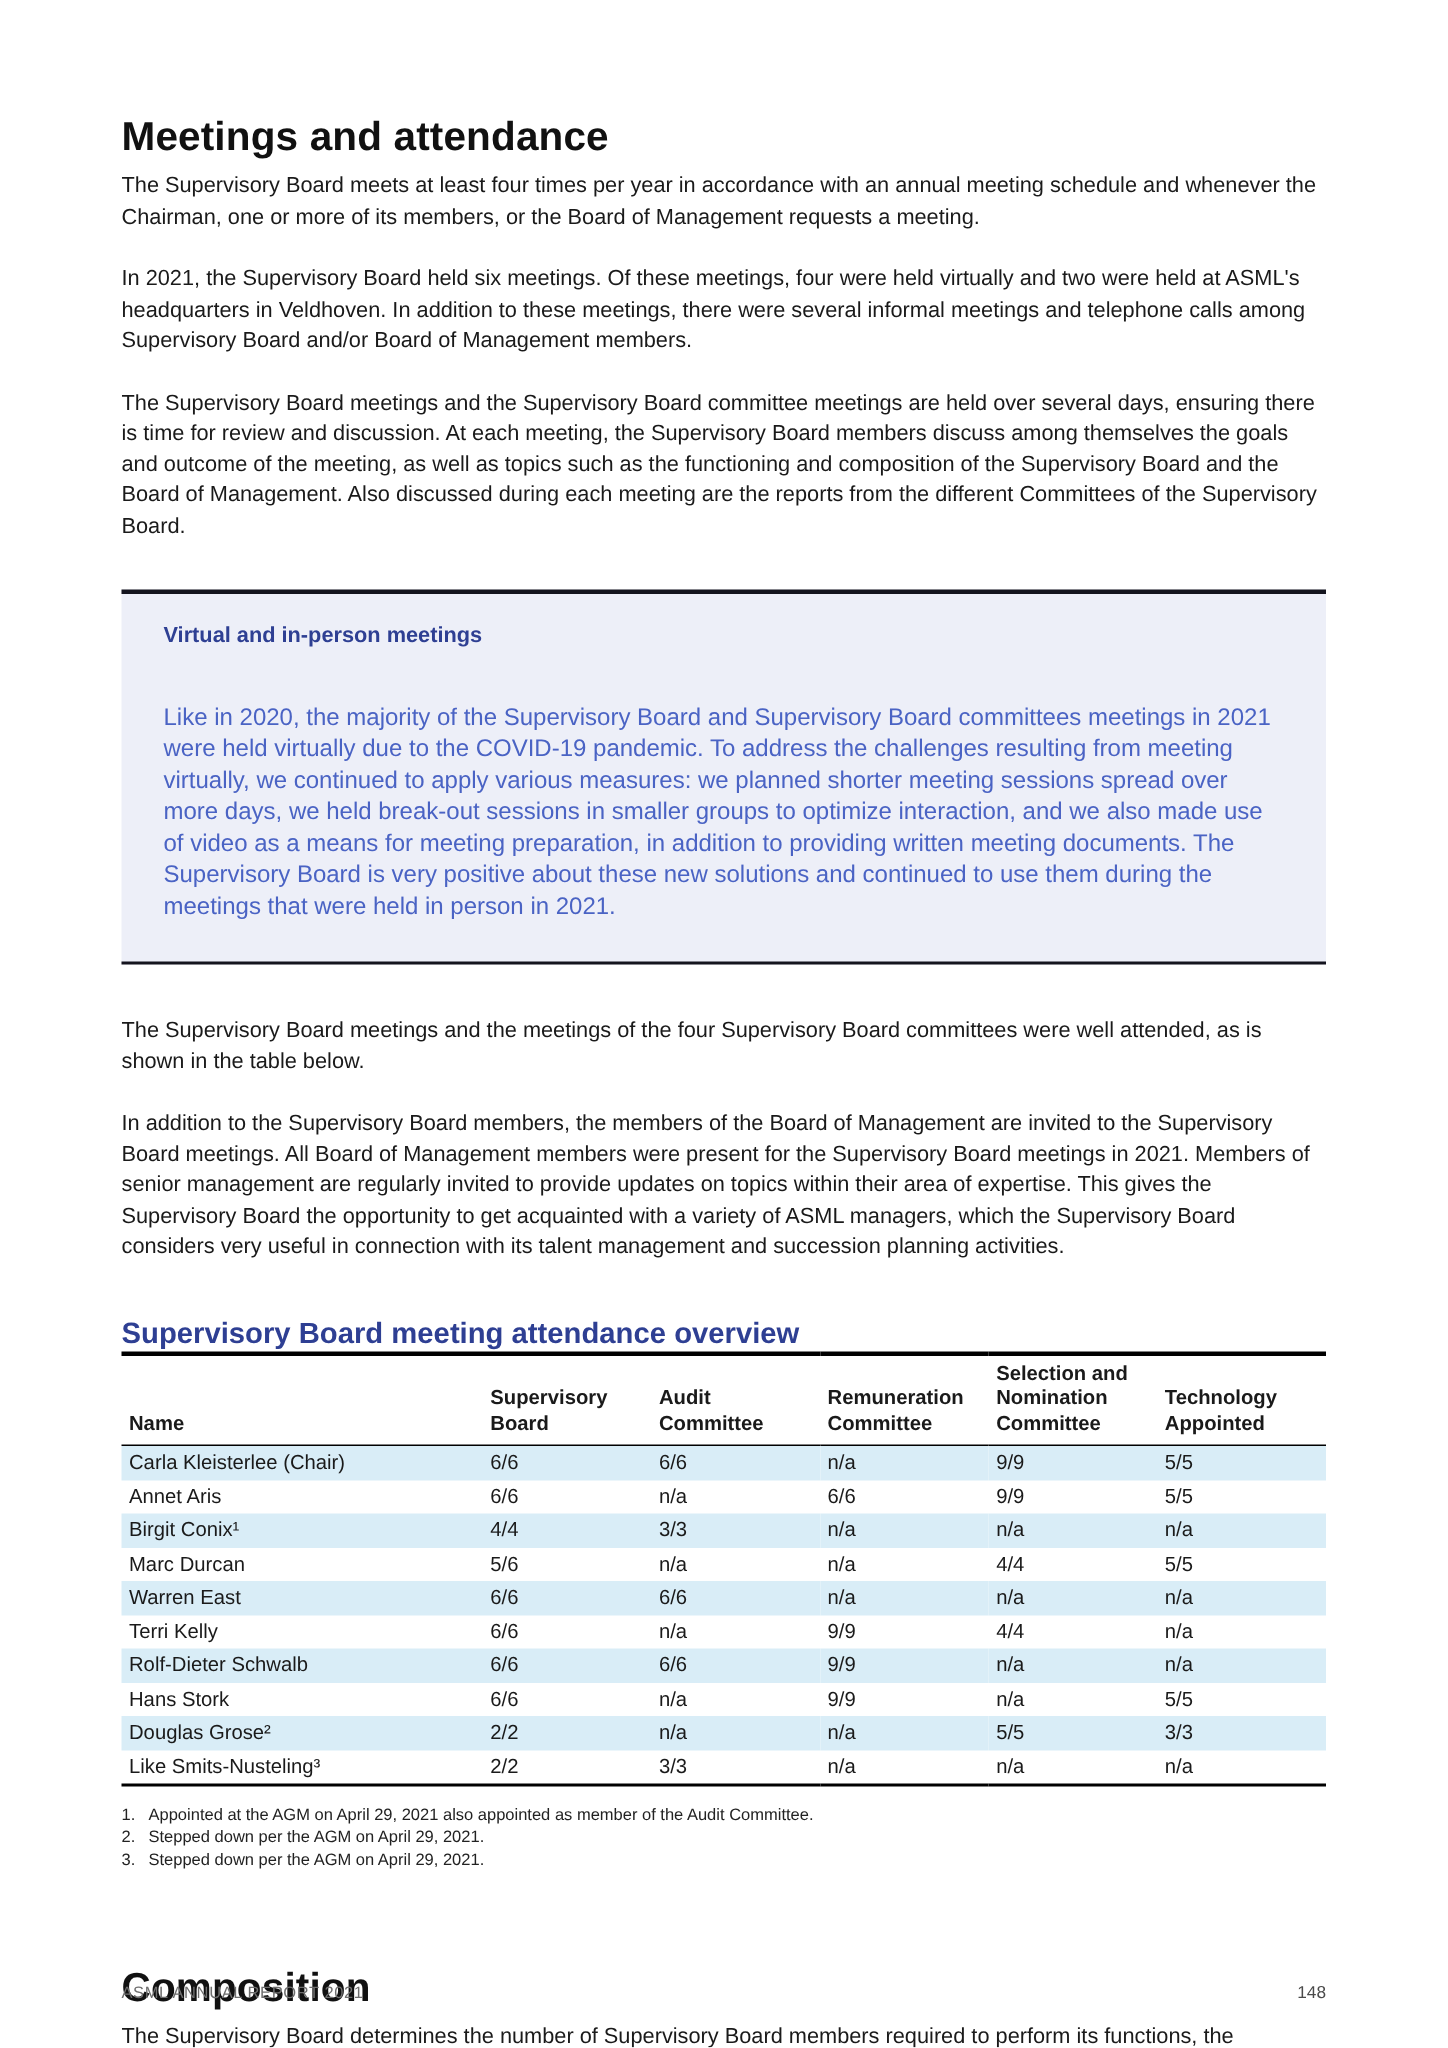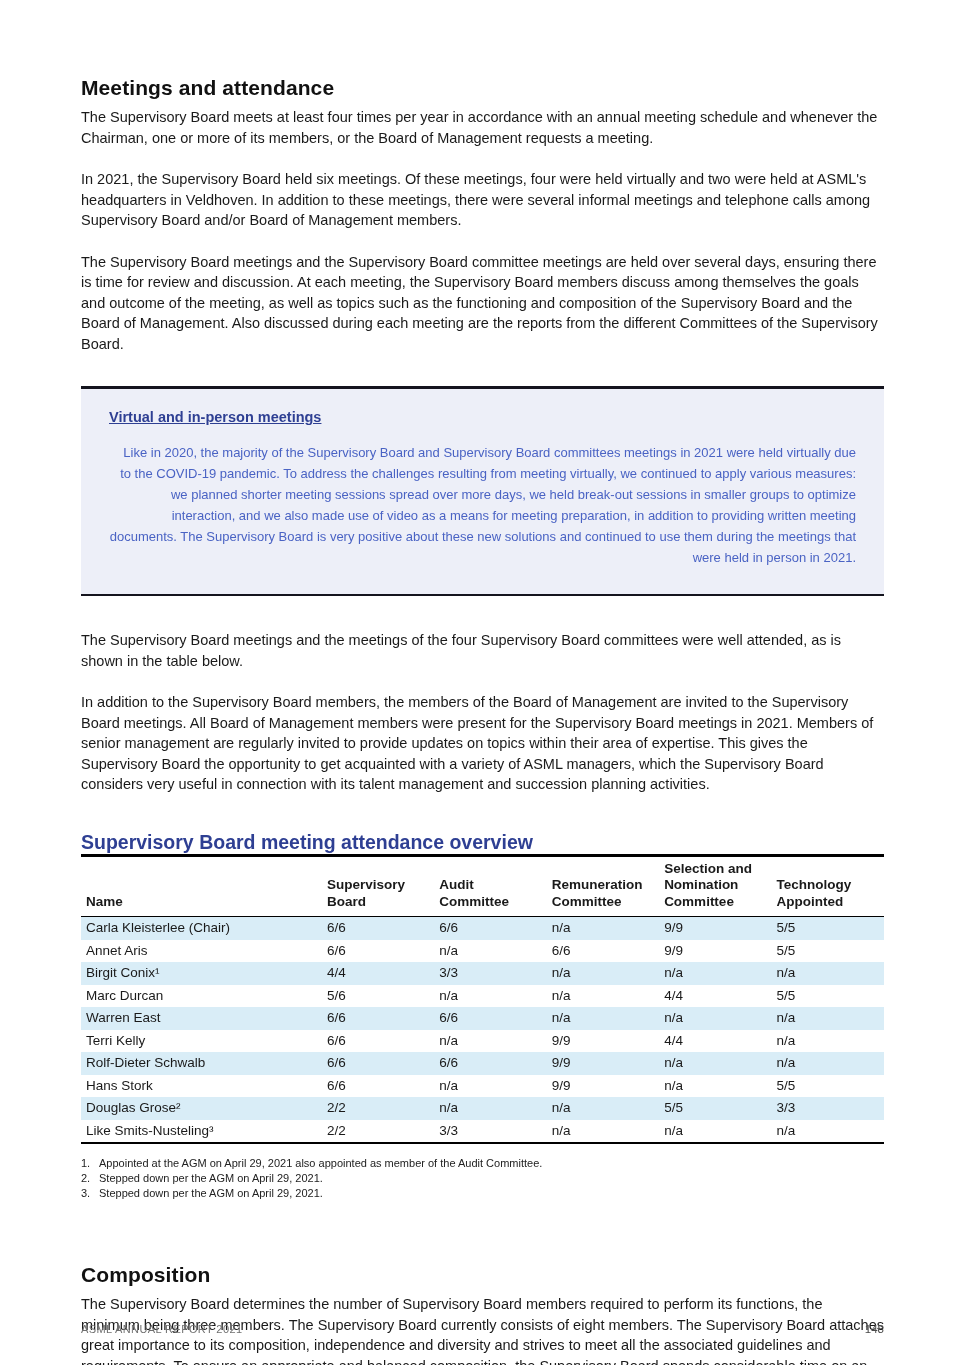--- a/index.html
+++ b/index.html
@@ -20,21 +20,21 @@
   .page{
     position:relative;
     width:965px;
     height:1365px;
     margin:0 auto;
     background:#fff;
     padding:76px 81px 0 81px;
     overflow:hidden;
   }
   h1.section-title{
-    font-size:21px;
+    font-size:27px;
     font-weight:bold;
     color:#111;
     margin:0 0 7px 0;
     letter-spacing:.1px;
   }
   p.body-par{
     font-size:14.5px;
     line-height:20.5px;
     margin:0 0 21px 0;
   }
@@ -43,28 +43,26 @@
     margin:32px 0 34px 0;
     background:var(--callout-bg);
     border-top:3px solid var(--rule);
     border-bottom:2px solid var(--rule);
     padding:20px 28px 26px 28px;
   }
   .callout h3{
     font-size:14.5px;
     font-weight:bold;
     color:var(--accent-blue);
-    margin:0 0 17px 0;
-    text-decoration:underline;
+    margin:0 0 36px 0;
   }
   .callout p{
-    font-size:13px;
+    font-size:16px;
     line-height:21px;
     color:var(--callout-text);
-    text-align:right;
   }
   
   h2.attendance-title{
     font-size:19.5px;
     font-weight:bold;
     color:var(--accent-blue);
     margin:36px 0 0 0;
   }
   table.attendance{
     width:100%;

